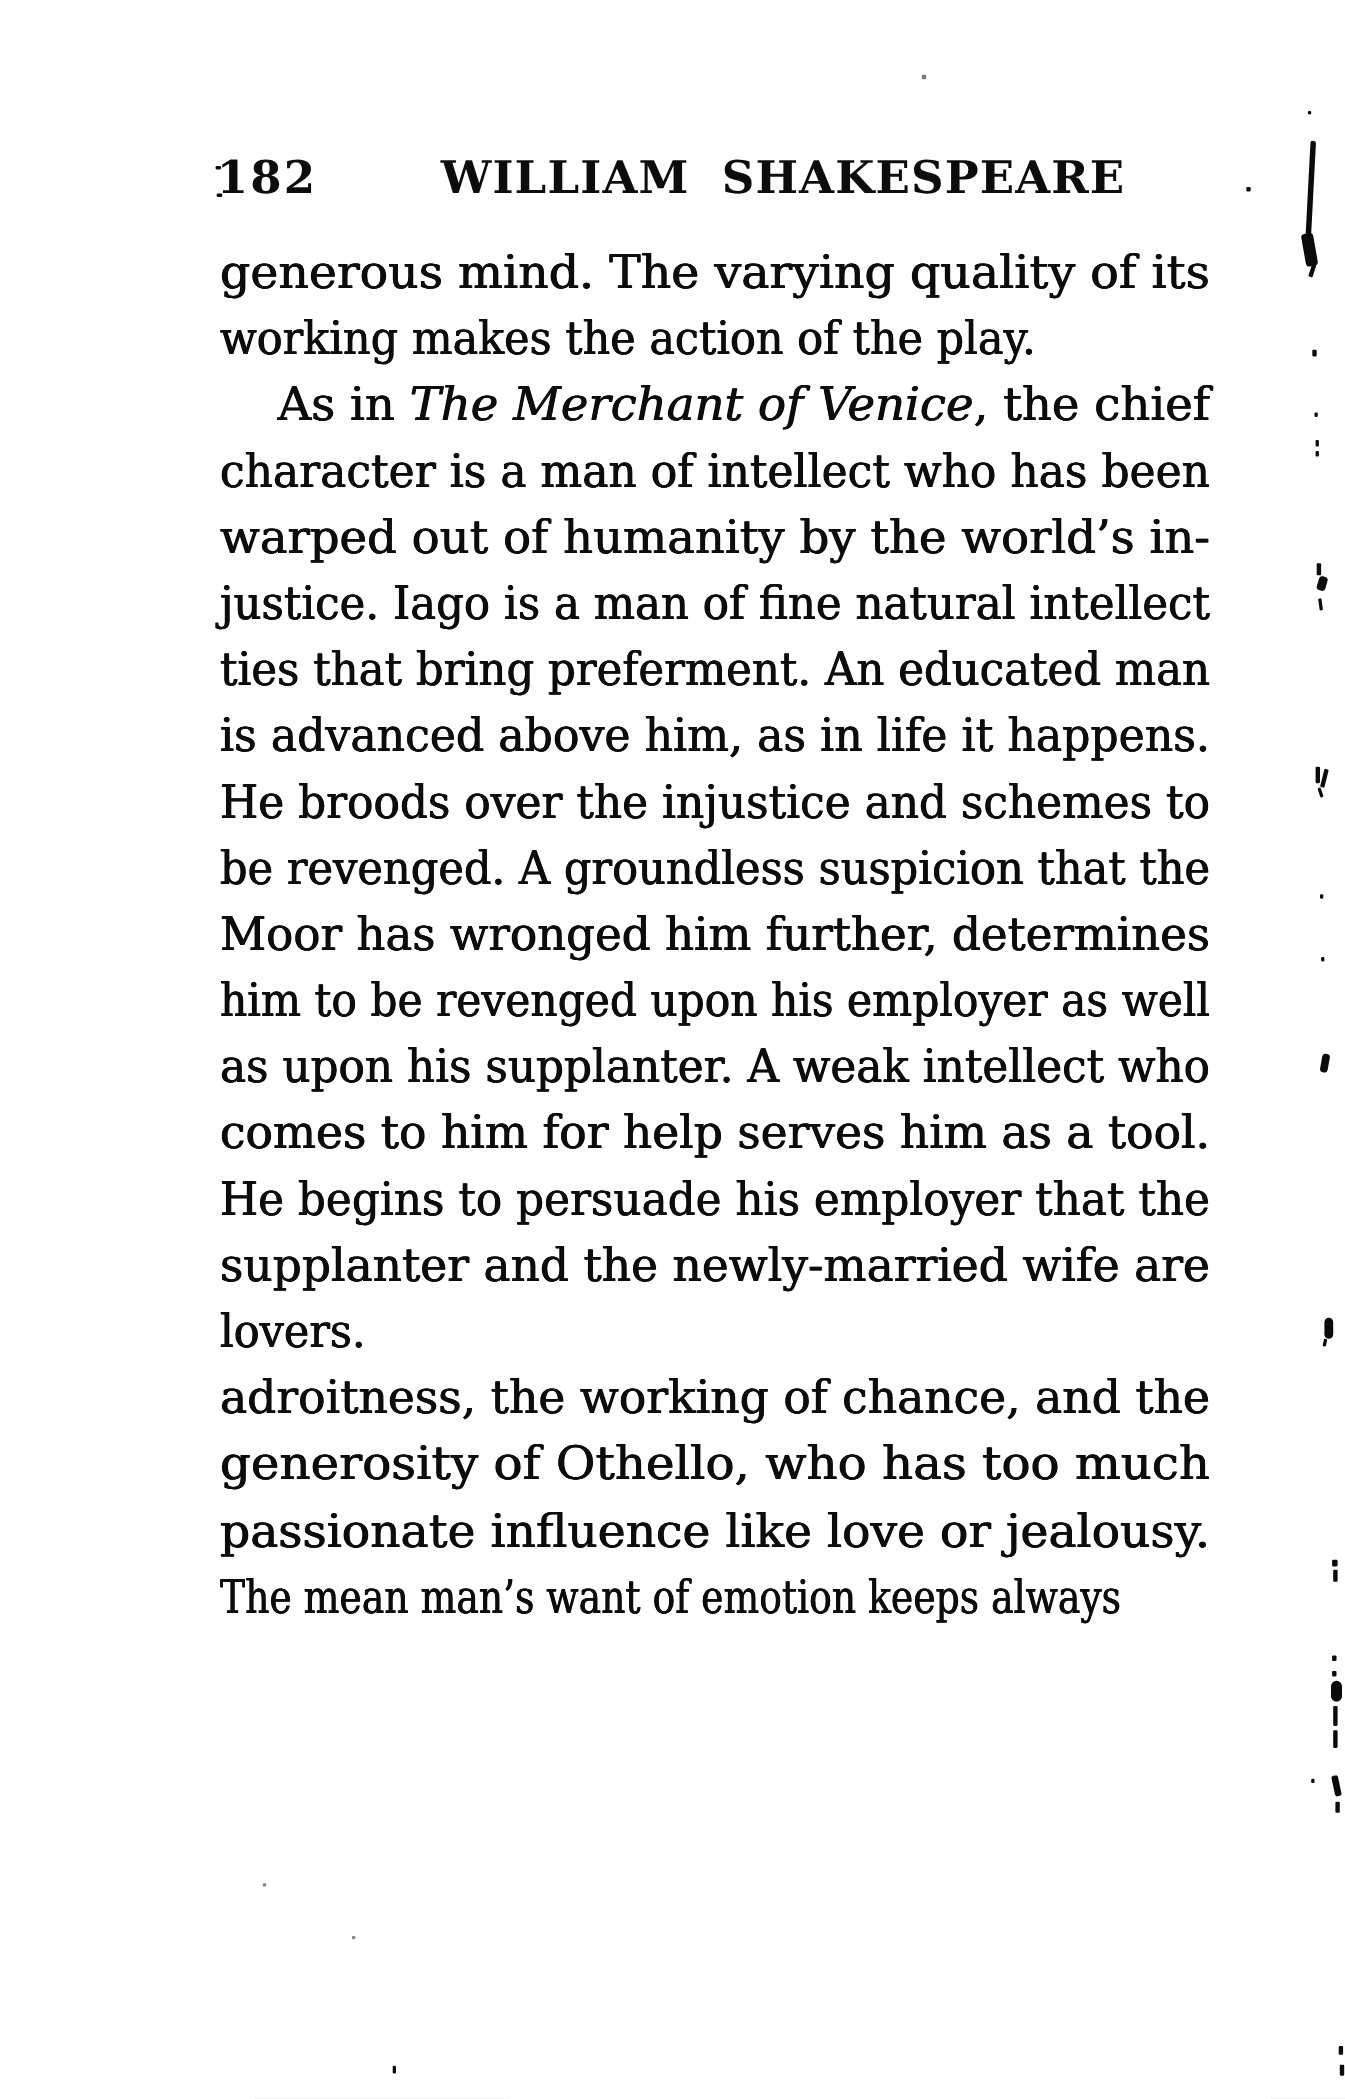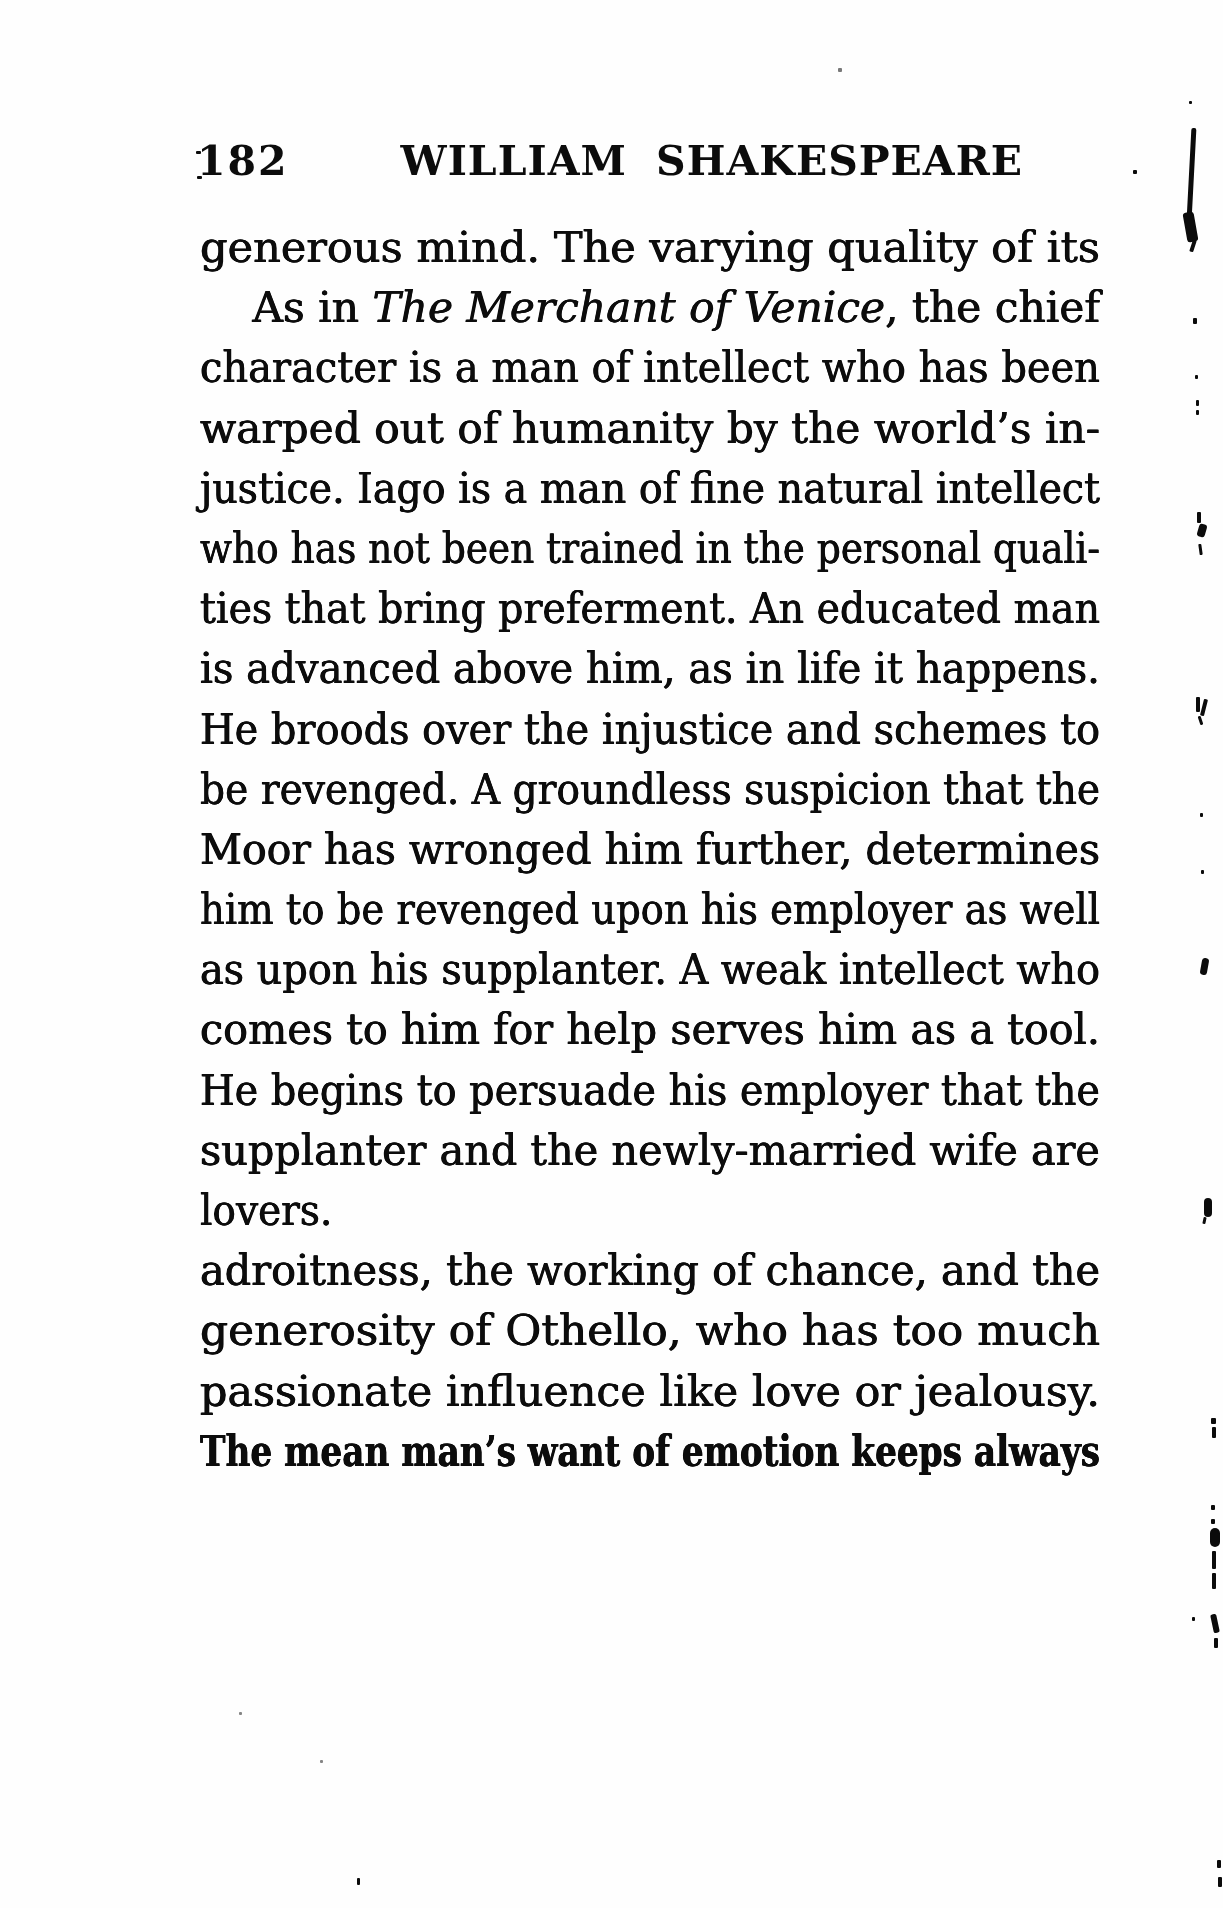--- a/index.html
+++ b/index.html
@@ -25,41 +25,41 @@
   .line{
     height:60.2px;line-height:60.2px;
     font-size:42px;white-space:nowrap;
   }
   .line-content{
     display:inline-block;
     transform-origin:0 60%;
     text-shadow:0.4px 0 0 currentColor,-0.4px 0 0 currentColor;
   }
   .line.indent .line-content{padding-left:52px;}
-  .line.bold{font-weight:bold;}
+  .line.bold{font-weight:normal;}
   .line em{font-style:italic;}
   .artifact-layer{position:absolute;left:0;top:0;width:100%;height:100%;pointer-events:none;}
   .speck{position:absolute;background:#0b0b0b;border-radius:1px;}
 </style>
 </head>
 <body>
 
 <div class="page">
 
   <div class="running-header">
     <span class="page-num">182</span><span class="header-title">WILLIAM SHAKESPEARE</span>
   </div>
 
   <div class="text-block">
       <div class="line"><span class="line-content" style="transform: scaleX(1.0259);"><span>generous mind.  The varying quality of its</span></span></div>
+      <div class="line"><span class="line-content" style="transform: scaleX(0.93);"><span>working makes the action of the play.</span></span></div>
       <div class="line indent"><span class="line-content" style="transform: scaleX(1.0081);"><span>As in </span><em>The Merchant of Venice</em><span>, the chief</span></span></div>
       <div class="line"><span class="line-content" style="transform: scaleX(0.9518);"><span>character is a man of intellect who has been</span></span></div>
       <div class="line"><span class="line-content" style="transform: scaleX(1.0069);"><span>warped out of humanity by the world’s in-</span></span></div>
       <div class="line"><span class="line-content" style="transform: scaleX(0.9415);"><span>justice.  Iago is a man of fine natural intellect</span></span></div>
-      <div class="line"><span class="line-content" style="transform: scaleX(0.8917);"><span>who has not been trained in the personal quali-</span></span></div>
       <div class="line"><span class="line-content" style="transform: scaleX(0.9409);"><span>ties that bring preferment.  An educated man</span></span></div>
       <div class="line"><span class="line-content" style="transform: scaleX(0.9558);"><span>is advanced above him, as in life it happens.</span></span></div>
       <div class="line"><span class="line-content" style="transform: scaleX(0.9486);"><span>He broods over the injustice and schemes to</span></span></div>
       <div class="line"><span class="line-content" style="transform: scaleX(0.9339);"><span>be revenged.  A groundless suspicion that the</span></span></div>
       <div class="line"><span class="line-content" style="transform: scaleX(0.9763);"><span>Moor has wronged him further, determines</span></span></div>
       <div class="line"><span class="line-content" style="transform: scaleX(0.9167);"><span>him to be revenged upon his employer as well</span></span></div>
       <div class="line"><span class="line-content" style="transform: scaleX(0.9463);"><span>as upon his supplanter.  A weak intellect who</span></span></div>
       <div class="line"><span class="line-content" style="transform: scaleX(0.9851);"><span>comes to him for help serves him as a tool.</span></span></div>
       <div class="line"><span class="line-content" style="transform: scaleX(0.9468);"><span>He begins to persuade his employer that the</span></span></div>
       <div class="line"><span class="line-content" style="transform: scaleX(0.9853);"><span>supplanter and the newly-married wife are</span></span></div>

